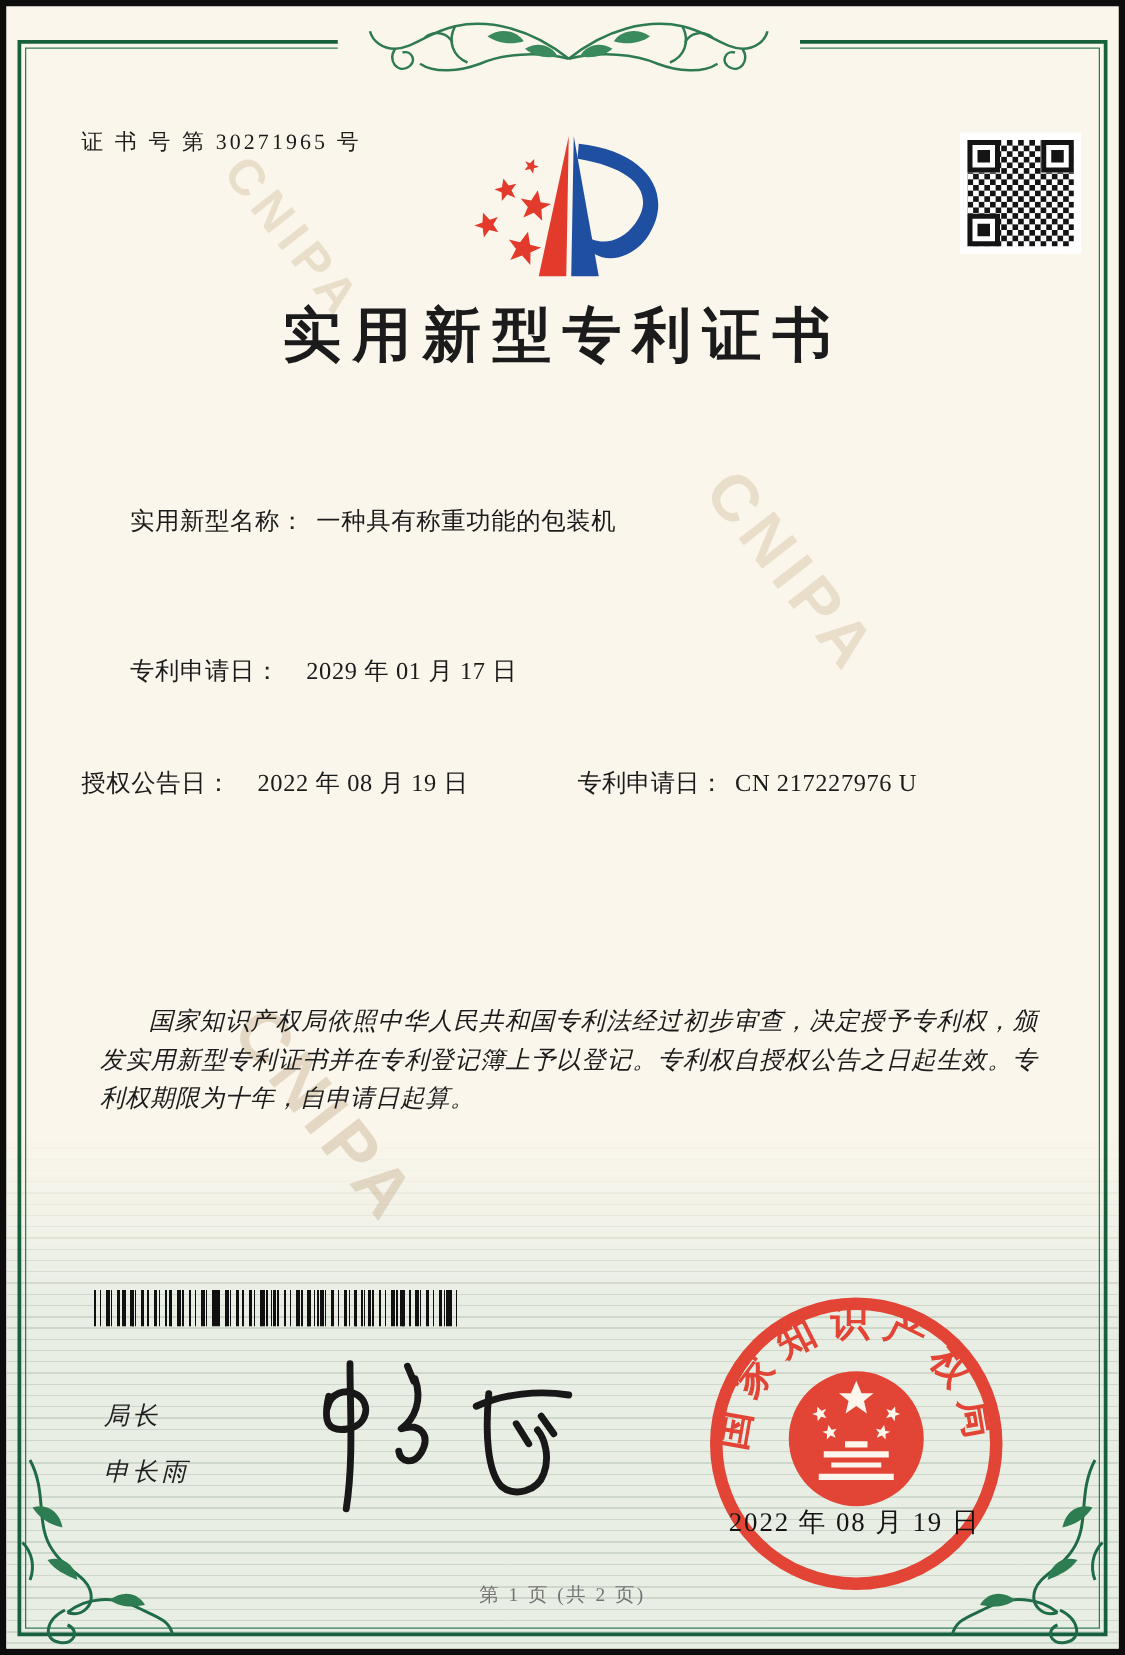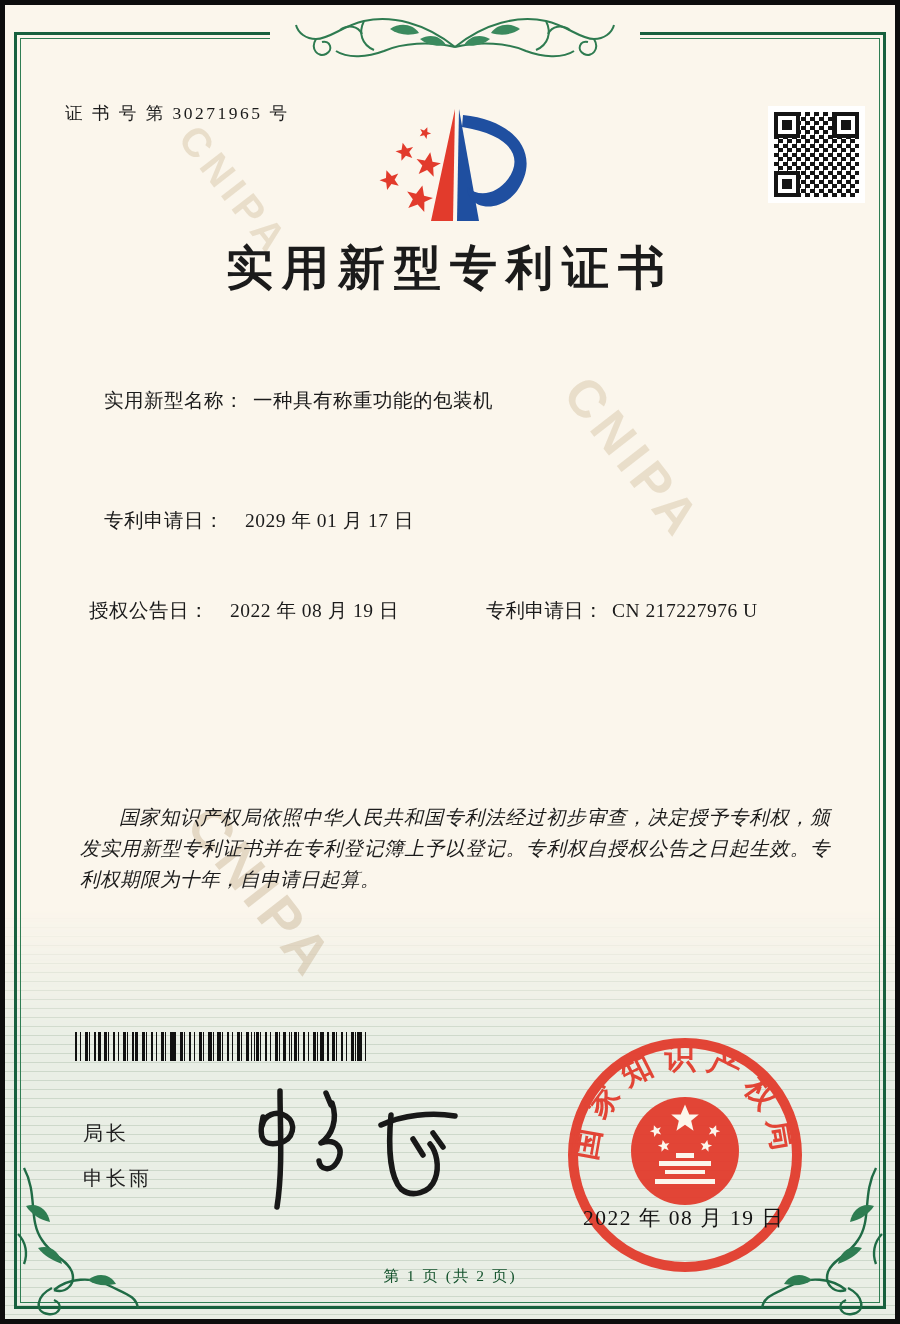--- a/index.html
+++ b/index.html
@@ -48,54 +48,54 @@
   .qr-mod{position:relative;width:100%;height:100%;
     background:repeating-conic-gradient(#141414 0% 25%, #ffffff 0% 50%);
     background-size:9px 9px;}
   .fp{position:absolute;width:26px;height:26px;box-sizing:border-box;background:#fff;border:4px solid #141414;}
   .fp::after{content:"";position:absolute;inset:4px;background:#141414;}
   .fp-tl{left:0;top:0}.fp-tr{right:0;top:0}.fp-bl{left:0;bottom:0}
   .title{
     position:absolute;left:0;right:0;top:232px;
     text-align:center;font-size:47px;font-weight:900;letter-spacing:9px;
   }
-  .fields{position:absolute;left:60px;top:352px;right:52px;font-size:19.5px;}
+  .fields{position:absolute;left:60px;top:369px;right:52px;font-size:19.5px;}
   .field-row{margin-bottom:32.5px;line-height:29px;white-space:pre-wrap;}
   .f-label{display:inline-block;min-width:132px;letter-spacing:0.5px;}
   .f-value{margin-left:9px;letter-spacing:0.5px;}
   .grant-row{display:flex;}
-  .grant-a{width:397px;white-space:pre-wrap;margin-left:24px;}
+  .grant-a{width:397px;white-space:pre-wrap;}
   .grant-b{white-space:pre-wrap;}
   .body-text{
     position:absolute;left:60px;top:782px;right:50px;
     font-size:19.5px;line-height:31px;text-align:justify;
     font-style:italic;letter-spacing:0.5px;
   }
   .body-text p{margin:15px;text-indent:2em;}
   .barcode{
     position:absolute;left:70px;top:1027px;width:292px;height:29px;
     background-color:transparent;
     background-image:
       repeating-linear-gradient(90deg,#101010 0 2px,rgba(0,0,0,0) 2px 5px,#101010 5px 6px,rgba(0,0,0,0) 6px 10px,#101010 10px 13px,rgba(0,0,0,0) 13px 14px,#101010 14px 15px,rgba(0,0,0,0) 15px 19px),
       repeating-linear-gradient(90deg,rgba(0,0,0,0) 0 23px,#101010 23px 26px,rgba(0,0,0,0) 26px 31px,#101010 31px 32px,rgba(0,0,0,0) 32px 37px);
   }
   .signer{
     position:absolute;left:78px;top:1106px;
     font-family:"Liberation Sans","DejaVu Sans",sans-serif;
-    font-size:20px;line-height:45px;letter-spacing:3px;color:#222;
+    font-size:20px;line-height:45px;letter-spacing:3px;color:#222;font-style:italic;
   }
   .signature{position:absolute;left:228px;top:1080px;width:250px;height:130px;}
   .seal{position:absolute;left:552px;top:1022px;width:256px;height:256px;mix-blend-mode:multiply;opacity:0.95;}
   .seal-date{
     position:absolute;left:578px;top:1198px;
     font-size:21.5px;letter-spacing:1.5px;color:#141414;white-space:pre-wrap;
   }
   .footer{
     position:absolute;left:0;right:0;top:1261px;
-    text-align:center;font-size:15.5px;letter-spacing:2px;color:#14532d;
+    text-align:center;font-size:15.5px;letter-spacing:2px;color:#737373;
   }
 </style>
 </head>
 <body>
 
 <div class="page">
 
   <div class="lower-bg"></div>
   <div class="frame-outer"></div>
   <div class="frame-inner"></div>

